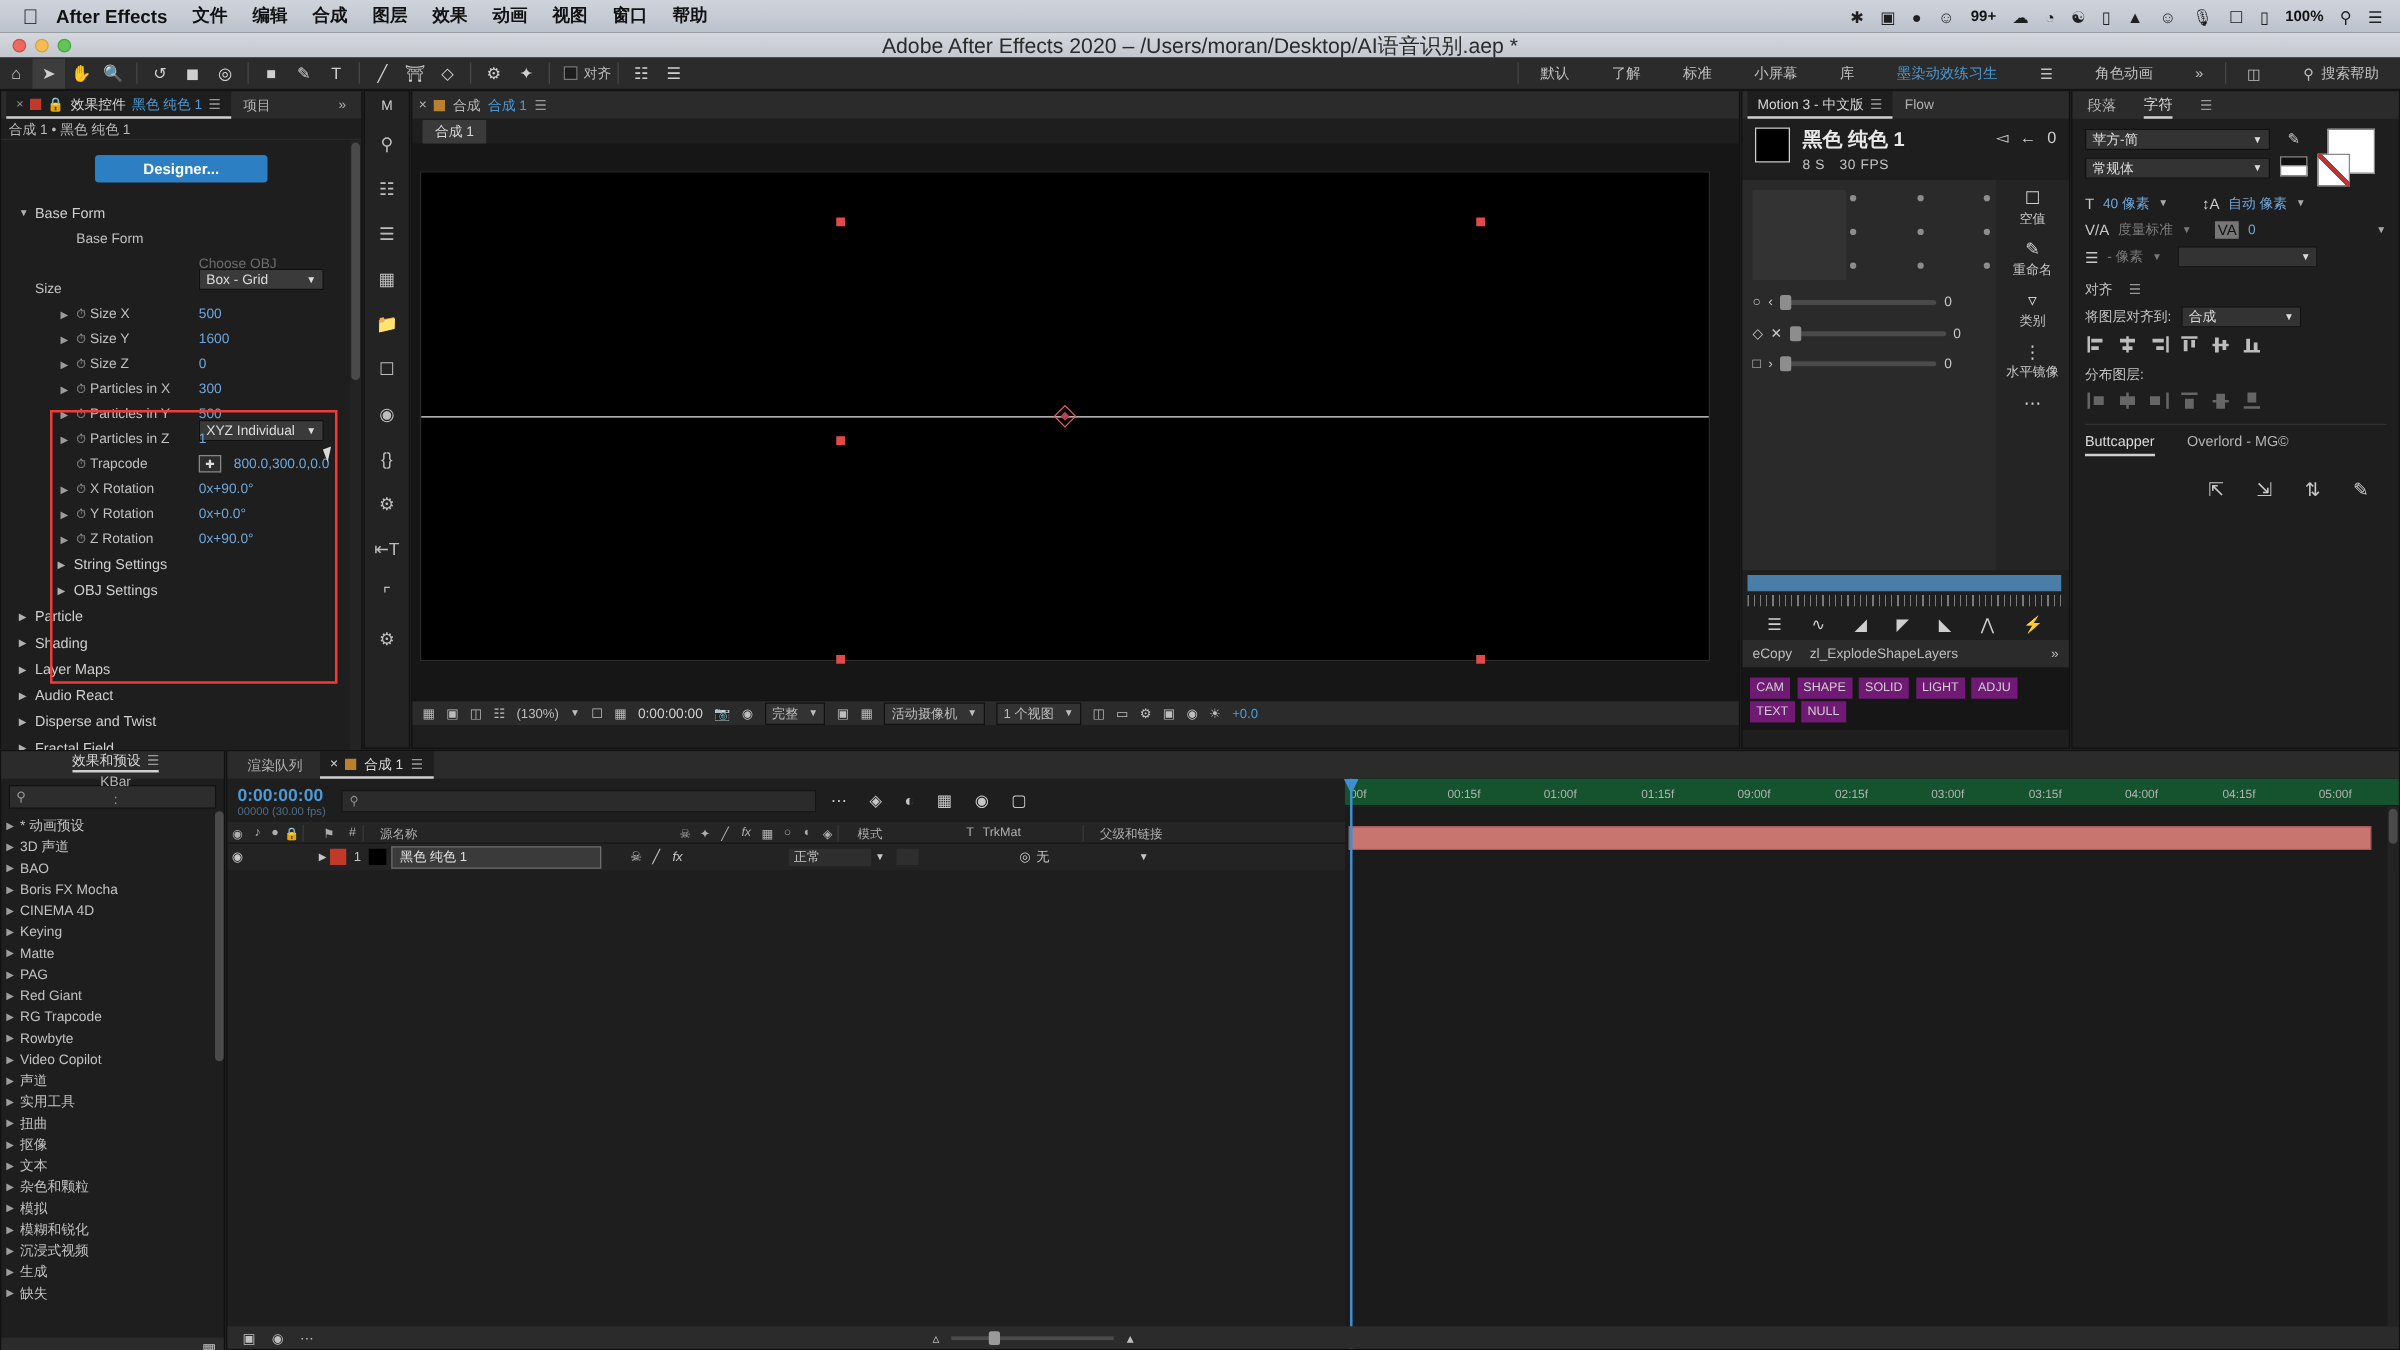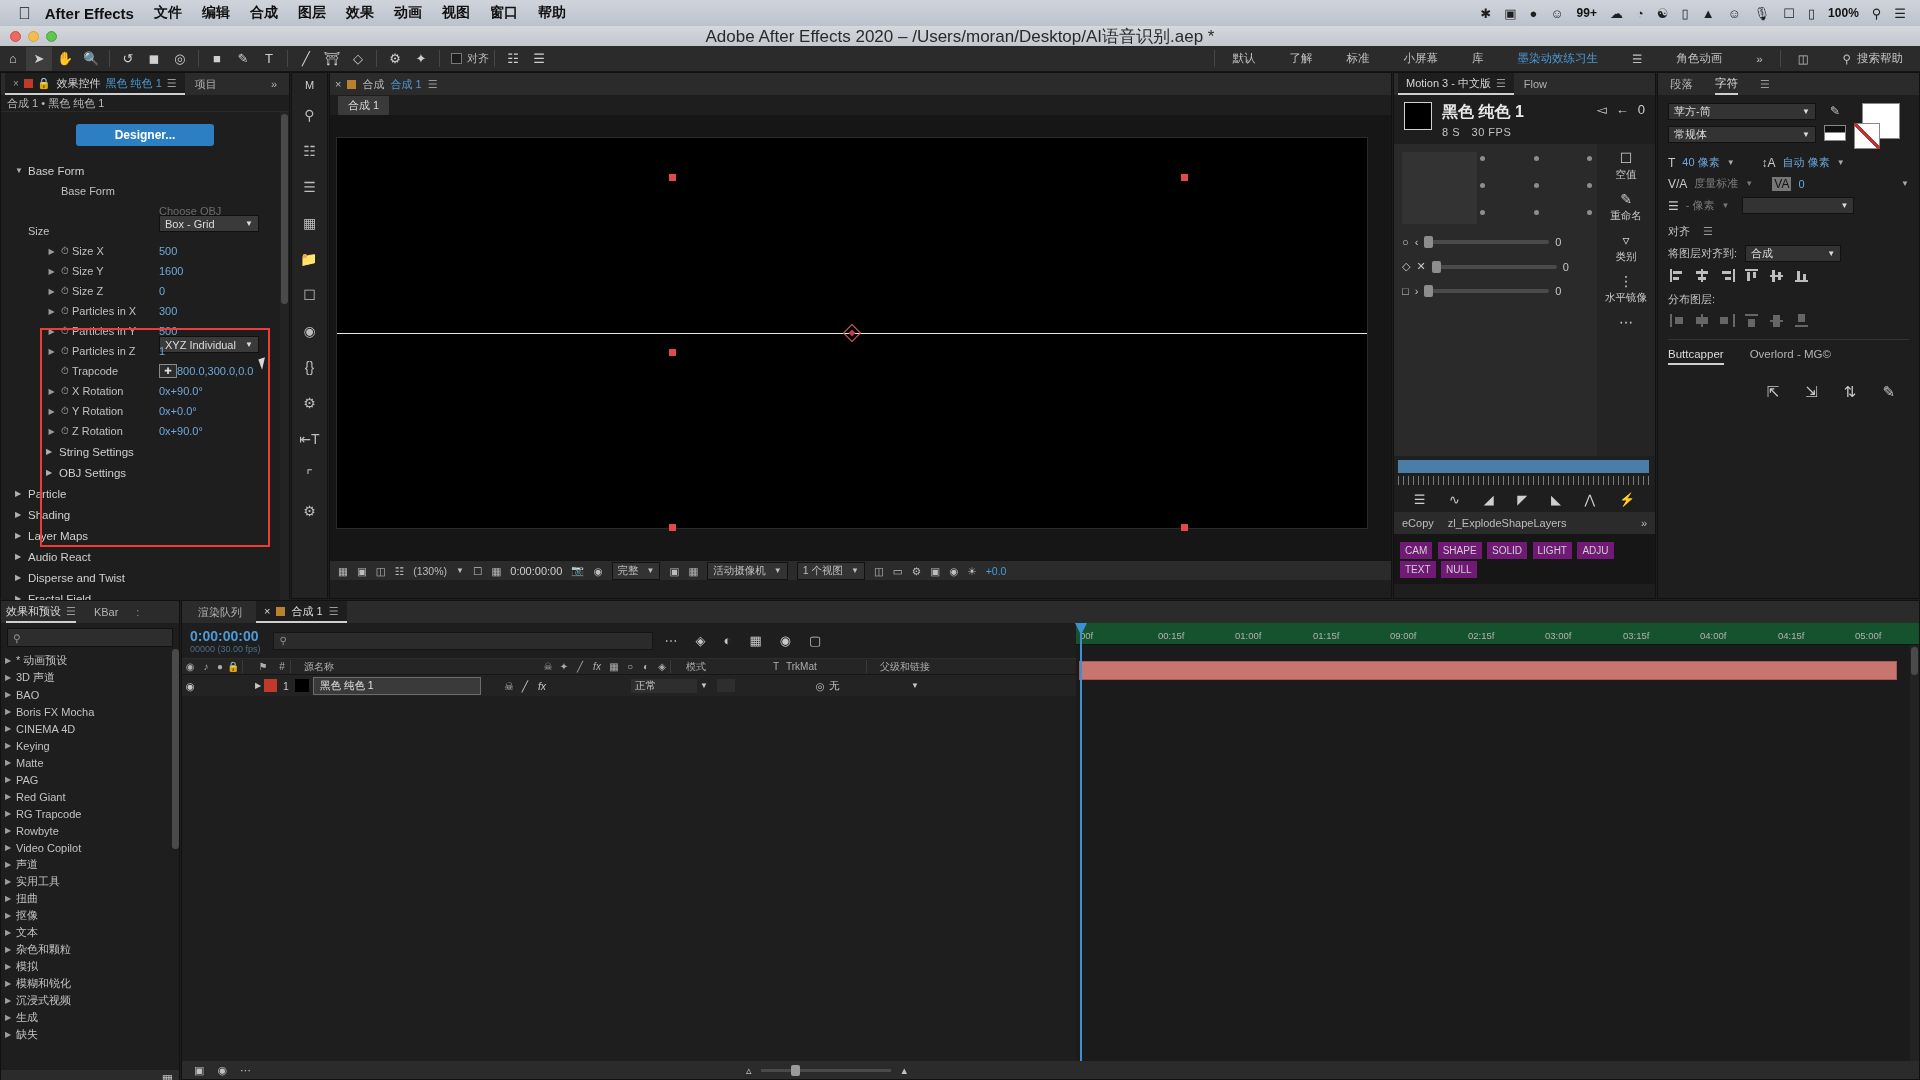--- a/index.html
+++ b/index.html
@@ -155,21 +155,21 @@
   .al-ico { width:15px; height:13px; position:relative; }
   .al-ico i { position:absolute; background:#bdbdbd; display:block;}
   .ch-presets { border-top:1px solid #333; margin-top:12px; padding-top:8px; }
   .ch-ptabs { display:flex; gap:26px; font-size:11.5px; color:#b4b4b4; }
   .ch-ptabs .act { color:#dcdcdc; border-bottom:2px solid #cfcfcf; padding-bottom:3px;}
   .ch-icorow { display:flex; gap:26px; justify-content:flex-end; padding:18px 14px 0 0; color:#c9c9c9; font-size:15px;}
 
   
   #fxpresets { left:0; top:600px; width:180px; height:480px; }
   .fxp-tabs { height:22px; background:#2b2b2b; display:flex; align-items:center; font-size:11px;
-    color:#b4b4b4; gap:18px; padding-left:5px;}
+    color:#b4b4b4; gap:2px; padding-left:5px;flex-direction:column;}
   .fxp-tabs .act{color:#d8d8d8;border-bottom:2px solid #cfcfcf;height:22px;display:flex;align-items:center;gap:5px;}
   .fxp-search { height:19px; margin:5px 6px; background:#2d2d2d; border:1px solid #111;
     display:flex; align-items:center; gap:5px; padding:0 5px; color:#9a9a9a; font-size:10.5px;}
   .fxp-list { overflow:hidden; height:418px; }
   .fxp-item { height:17px; display:flex; align-items:center; font-size:11px; color:#c2c2c2; padding-left:4px;}
   .fxp-item .tw { width:11px; color:#9d9d9d; font-size:8px;}
   .fxp-foot { height:18px; background:#2b2b2b; display:flex; align-items:center; justify-content:flex-end; padding-right:6px;}
 
   
   #tl { left:181px; top:600px; width:1739px; height:480px; }
@@ -368,21 +368,21 @@
         <span class="twirl">▶</span>
         <span class="stop">⏱</span>
         <span class="lbl">Particles in Z</span>
         <span style="position:absolute;left:158px;" class="val">1</span>
       </div>
       <div class="row" style="padding-left:44px;">
         <span class="twirl"></span>
         <span class="stop">⏱</span>
         <span class="lbl">Trapcode</span>
         <span style="position:absolute;left:158px;width:18px;height:14px;border:1px solid #888;display:flex;align-items:center;justify-content:center;background:#2c2c2c;font-size:9px;color:#ddd;">✚</span>
-        <span style="position:absolute;left:176px;" class="val">800.0,300.0,0.0</span>
+        <span style="position:absolute;left:186px;" class="val">800.0,300.0,0.0</span>
       </div>
       <div class="row" style="padding-left:44px;">
         <span class="twirl">▶</span>
         <span class="stop">⏱</span>
         <span class="lbl">X Rotation</span>
         <span style="position:absolute;left:158px;" class="val">0x+90.0°</span>
       </div>
       <div class="row" style="padding-left:44px;">
         <span class="twirl">▶</span>
         <span class="stop">⏱</span>

